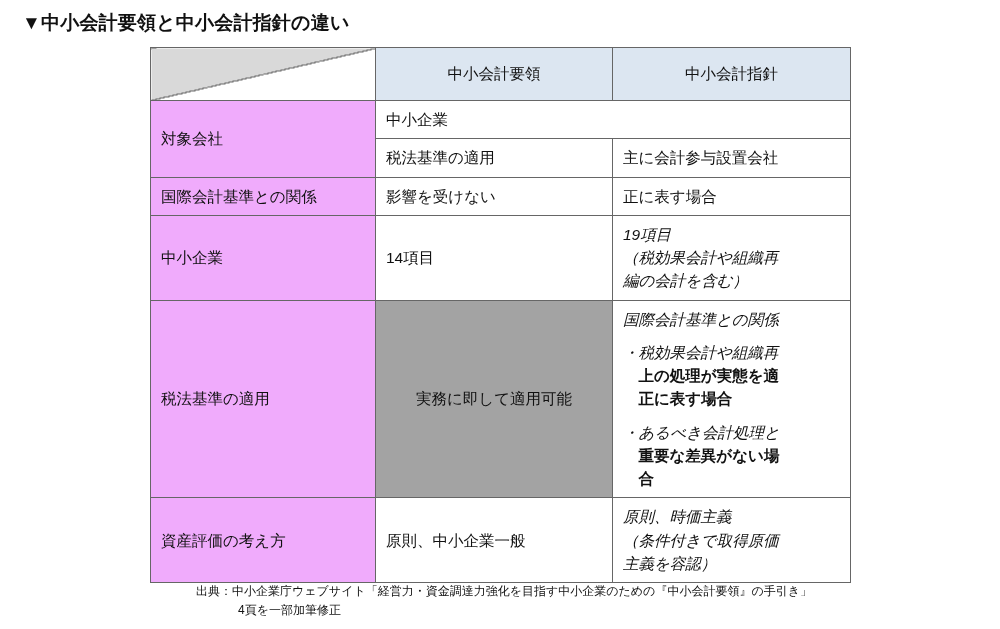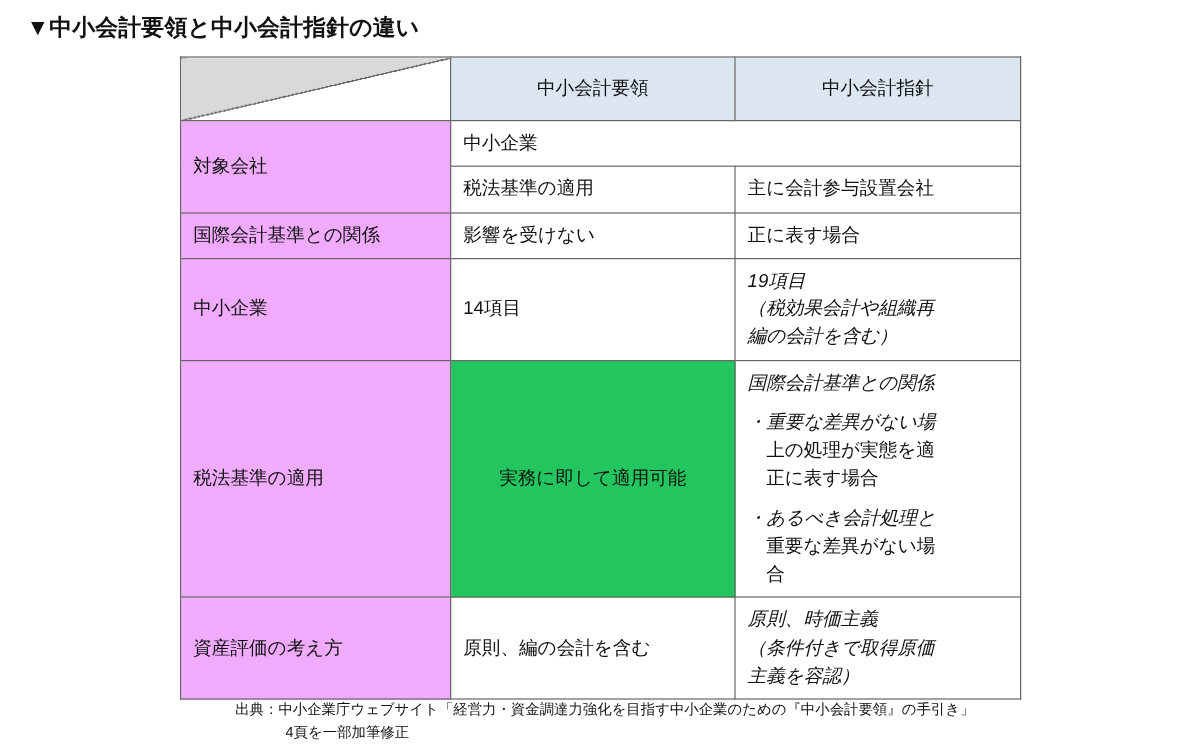--- a/index.html
+++ b/index.html
@@ -66,25 +66,25 @@
     height: 38px;
     padding: 6px 8px;
   }
   .row-label {
     background: #f0abfc;
     font-size: 15.5px;
   }
   .cell-center { text-align: left; }
   .cell-mid-center {
     text-align: center;
-    background: #22c55e;
+    background: #a3a3a3;
   }
   .cell-top { vertical-align: top; }
   .sub-line { display: block; font-style: italic; }
-  .indent1 { display: block; padding-left: 1em; text-indent: 0; }
+  .indent1 { display: block; padding-left: 1em; text-indent: 0; font-weight: bold; }
   .blockgap { display: block; height: 10px; }
 
   .source {
     position: absolute;
     left: 196px;
     top: 582px;
     width: 790px;
     font-size: 12px;
     line-height: 1.55;
   }
@@ -135,33 +135,33 @@
             <span class="sub-line">編の会計を含む）</span>
           </td>
         </tr>
 
         <tr>
           <td class="row-label">税法基準の適用</td>
           <td class="cell-mid-center">実務に即して適用可能</td>
           <td class="cell-top">
             <span class="sub-line">国際会計基準との関係</span>
             <span class="blockgap"></span>
-            <span class="sub-line">・重要な差異がない場</span>
+            <span class="sub-line">・税効果会計や組織再</span>
             <span class="indent1">上の処理が実態を適</span>
             <span class="indent1">正に表す場合</span>
             <span class="blockgap"></span>
             <span class="sub-line">・あるべき会計処理と</span>
             <span class="indent1">重要な差異がない場</span>
             <span class="indent1">合</span>
           </td>
         </tr>
 
         <tr>
           <td class="row-label">資産評価の考え方</td>
-          <td>原則、編の会計を含む</td>
+          <td>原則、中小企業一般</td>
           <td class="cell-top">
             <span class="sub-line">原則、時価主義</span>
             <span class="sub-line">（条件付きで取得原価</span>
             <span class="sub-line">主義を容認）</span>
           </td>
         </tr>
       </tbody>
     </table>
   </div>
 

